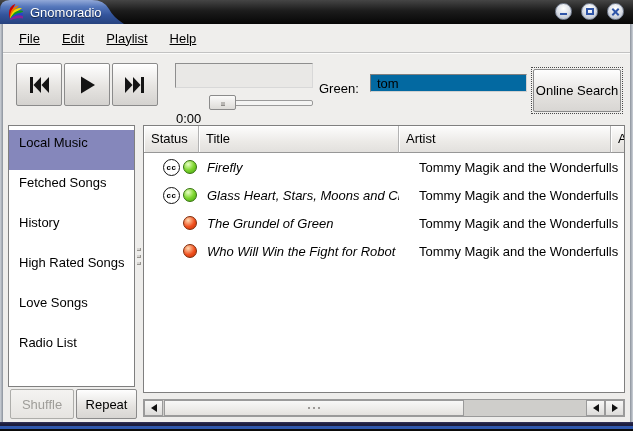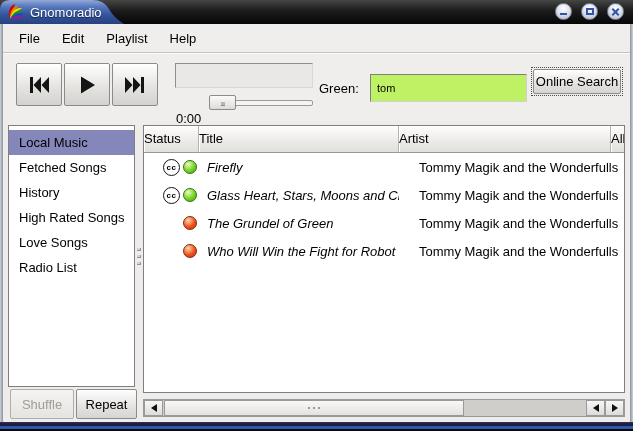--- a/index.html
+++ b/index.html
@@ -32,63 +32,63 @@
   
   .frame-left, .frame-right { position:absolute; top:24px; bottom:9px; width:3px; z-index:5; }
   .frame-left { left:0; background:linear-gradient(90deg,#cdd2d9,#8b929c); }
   .frame-right { right:0; background:linear-gradient(270deg,#cdd2d9,#8b929c); }
   .frame-bottom { position:absolute; left:0; right:0; bottom:0; height:9px; z-index:5;
     background:linear-gradient(180deg,#34345a 0px,#1c1c3c 2px,#1c1c3c 4px,#2f57ad 4px,#2f57ad 7px,#0a0a0a 7px); }
   
   .menubar { position:absolute; top:24px; left:3px; right:3px; height:29px;
     background:#efeeec; border-bottom:1px solid #c2c2c2; box-shadow:0 1px 0 #fbfbfa;
     display:flex; align-items:center; padding-left:5px; }
-  .menu-item { padding:5px 11px; cursor:default; }
+  .menu-item { padding:5px 11px; cursor:default;text-decoration:underline; }
   
   .toolbar { position:absolute; top:54px; left:3px; right:3px; height:66px; background:#efeeec; }
   .tb-btn { position:absolute; top:9px; width:46px; height:43px;
     background:linear-gradient(180deg,#ffffff 0%,#e6e4e1 55%,#d4d2cf 100%);
     border:1px solid #8b8b8b; border-radius:2px; box-shadow:inset 0 1px 0 #fff;
     display:flex; align-items:center; justify-content:center; }
   .display-box { position:absolute; left:172px; top:9px; width:138px; height:25px;
     background:#e9e8e6; border:1px solid; border-color:#8e8e8e #d8d8d8 #d8d8d8 #8e8e8e; }
   .time-label { position:absolute; left:173px; top:41px;margin-top:16px; }
   .seek-slider { position:absolute; left:206px; top:41px; width:104px; height:15px; }
   .slider-trough { position:absolute; top:5px; left:0; right:0; height:6px;
     background:#f4f4f3; border:1px solid #9a9a9a; border-radius:2px; }
   .slider-handle { position:absolute; left:0; top:0; width:27px; height:15px;
     background:linear-gradient(180deg,#fbfbfa,#dddbd8); border:1px solid #8b8b8b; border-radius:2px; }
   .slider-handle::after { content:""; position:absolute; left:11px; top:6px; width:4px; height:3px;
     background:#b9b7b4; border-bottom:1px solid #8f8d8a; }
   .search-label { position:absolute; left:316px; top:27px; }
-  .search-input { position:absolute; left:367px; top:20px; width:157px; height:28px;
-    background:#bef264; border:1px solid; border-color:#7f7f7f #d0d0d0 #d0d0d0 #7f7f7f;
-    font-family:"Liberation Sans", sans-serif; font-size:11px; padding-left:6px; outline:none; }
+  .search-input { position:absolute; left:367px; top:20px; width:157px; height:18px;
+    background:#0369a1; border:1px solid; border-color:#7f7f7f #d0d0d0 #d0d0d0 #7f7f7f;
+    font-family:"Liberation Sans", sans-serif; font-size:13px; padding-left:6px; outline:none; }
   .online-search-wrap { position:absolute; left:528px; top:13px;
     border:1px dotted #4a4a4a; padding:1px; }
-  .online-search-btn { display:block; width:88px; height:25px;
+  .online-search-btn { display:block; width:88px; height:43px;
     background:linear-gradient(180deg,#fefefe 0%,#e4e2df 60%,#d8d6d3 100%);
     border:1px solid #8b8b8b; border-radius:2px;
     font-family:"Liberation Sans", sans-serif; font-size:13px; }
   
   .sidebar-list { position:absolute; left:8px; top:125px; width:127px; height:262px;
     background:#fff; border:1px solid #7f7f7f; padding-top:4px; overflow:hidden; }
-  .side-item { height:25px; line-height:25px; padding-left:10px; white-space:nowrap; }
+  .side-item { height:40px; line-height:25px; padding-left:10px; white-space:nowrap; }
   .side-item.selected { background:#8587bb; }
   .splitter { position:absolute; left:135px; top:125px; width:8px; height:262px;
     display:flex; flex-direction:column; align-items:center; justify-content:center; gap:4px; }
   .grip-dot { width:4px; height:3px; background:#d6d4d1; border-right:1px solid #979590;
     border-bottom:1px solid #979590; }
   
   .song-table { position:absolute; left:143px; top:125px; width:482px; height:268px;
     background:#fff; border:1px solid #7f7f7f; overflow:hidden; }
   .thead { display:flex; height:27px; }
   .th { flex:none; background:linear-gradient(180deg,#fdfdfd 0%,#eceae7 60%,#e2e0dd 100%);
     border-right:1px solid #b3b3b3; border-bottom:1px solid #979797;
-    box-shadow:inset 1px 1px 0 #fff; line-height:26px;
+    box-shadow:inset 1px 1px 0 #fff; padding-left:7px; line-height:26px;
     white-space:nowrap; overflow:hidden; cursor:default; }
   .th-status { width:55px; } .th-title { width:200px; } .th-artist { width:212px; }
   .th-album { flex:1; border-right:none; }
   .row { display:flex; height:28px; align-items:center; }
   .cell-status { flex:none; width:55px; display:flex; align-items:center; padding-left:19px; gap:3px; }
   .cc-badge { width:17px; height:17px; border:1.5px solid #141414; border-radius:50%;
     background:#fff; font-size:8px; font-weight:bold; letter-spacing:.5px;
     display:flex; align-items:center; justify-content:center; flex:none; }
   .cc-spacer { width:17px; flex:none; }
   .ball { width:14px; height:14px; border-radius:50%; flex:none; }

